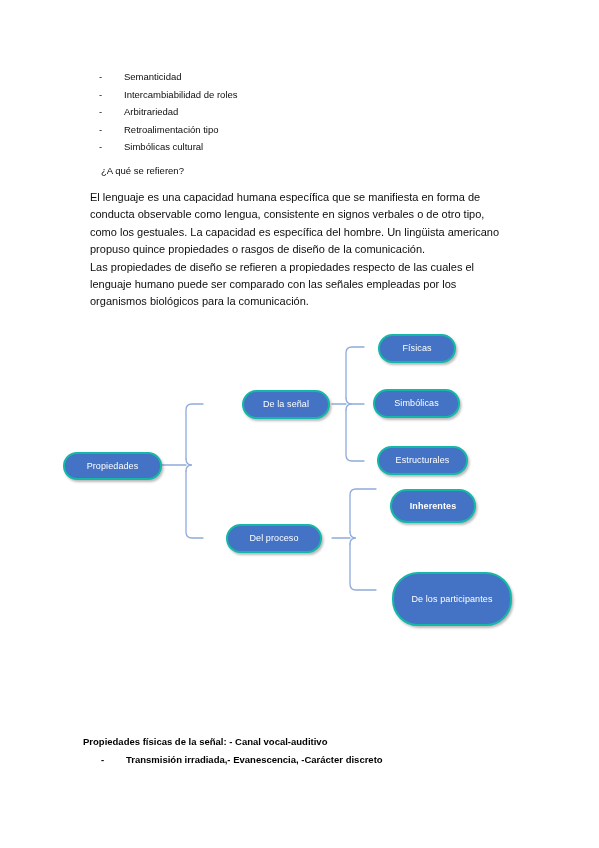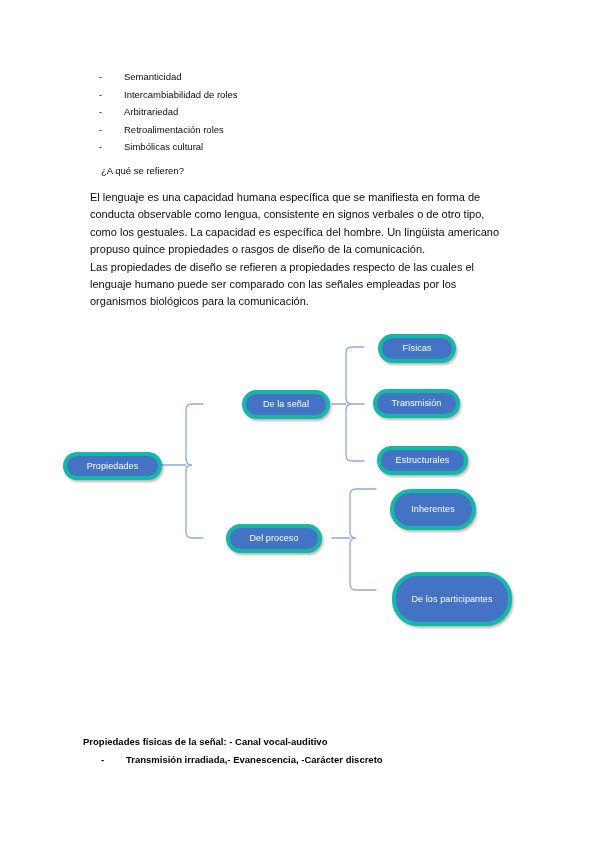--- a/index.html
+++ b/index.html
@@ -67,21 +67,21 @@
   }
   #connector-layer {
     position: absolute;
     left: 0; top: 0;
     width: 599px;
     height: 330px;
   }
   .node {
     position: absolute;
     background: #4472C4;
-    border: 4px solid #14b8a6;
+    border: 2px solid #14b8a6;
     border-radius: 999px;
     color: #ffffff;
     font-size: 9px;
     display: flex;
     align-items: center;
     justify-content: center;
     text-align: center;
     line-height: 13px;
     box-sizing: border-box;
     box-shadow: 1.5px 2px 2.5px rgba(0,0,0,0.28);
@@ -117,21 +117,21 @@
   <div class="bullet-row">
     <span class="bullet-dash">-</span>
     <span>Intercambiabilidad de roles</span>
   </div>
   <div class="bullet-row">
     <span class="bullet-dash">-</span>
     <span>Arbitrariedad</span>
   </div>
   <div class="bullet-row">
     <span class="bullet-dash">-</span>
-    <span>Retroalimentación roles</span>
+    <span>Retroalimentación tipo</span>
   </div>
   <div class="bullet-row">
     <span class="bullet-dash">-</span>
     <span>Simbólicas cultural</span>
   </div>
 </div>
 
 <div id="question-line" class="doc-text">¿A qué se refieren?</div>
 
 <div id="body-paragraph">
@@ -170,24 +170,24 @@
       <path d="M 350 224 L 350 264 Q 350 270 356 270 L 376 270"></path>
     </g>
   </svg>
 
   <div class="node" style="left:63px; top:132px; width:99px; height:28px;">Propiedades</div>
 
   <div class="node" style="left:242px; top:70px; width:88px; height:29px;">De la señal</div>
   <div class="node" style="left:226px; top:204px; width:96px; height:29px;">Del proceso</div>
 
   <div class="node" style="left:378px; top:14px; width:78px; height:29px;">Físicas</div>
-  <div class="node" style="left:373px; top:69px; width:87px; height:29px;">Transmisión</div>
+  <div class="node" style="left:373px; top:69px; width:87px; height:29px;">Simbólicas</div>
   <div class="node" style="left:377px; top:126px; width:91px; height:29px;">Estructurales</div>
 
-  <div class="node" style="left:390px; top:169px; width:86px; height:41px;">Inherentes</div>
+  <div class="node" style="left:390px; top:169px; width:86px; height:34px;font-weight:bold;">Inherentes</div>
   <div class="node big" style="left:392px; top:252px; width:120px; height:54px;">De los participantes</div>
 
 </div>
 
 <div id="footer-text">
   <div>Propiedades físicas de la señal: - Canal vocal-auditivo</div>
   <div id="footer-line2">
     <span class="bullet-dash">-</span>
     <span>Transmisión irradiada,- Evanescencia, -Carácter discreto</span>
   </div>

